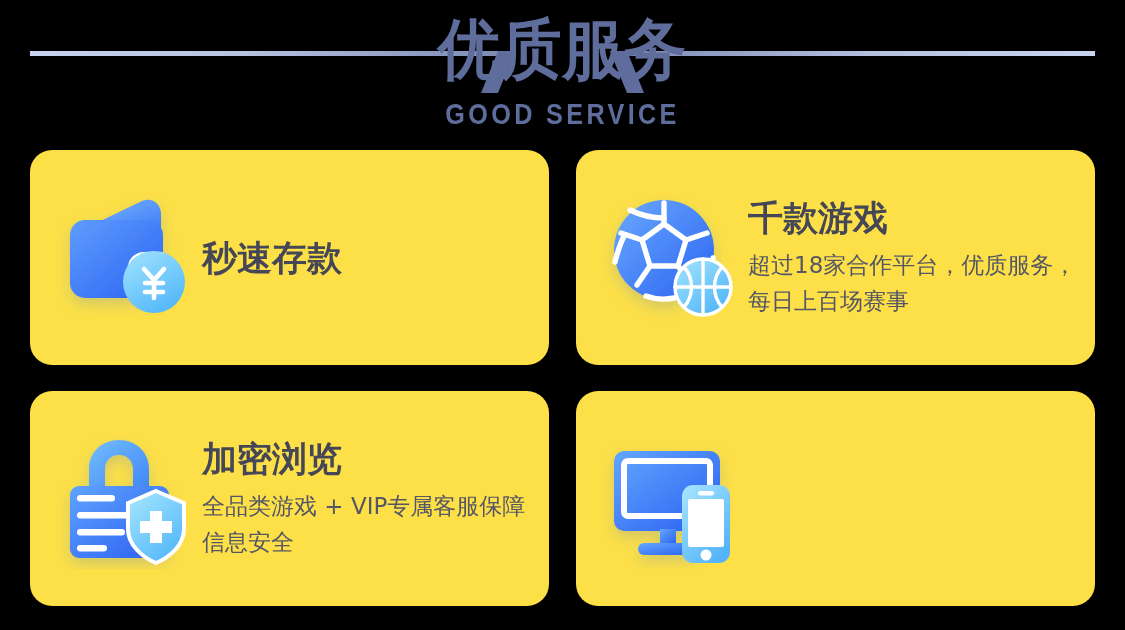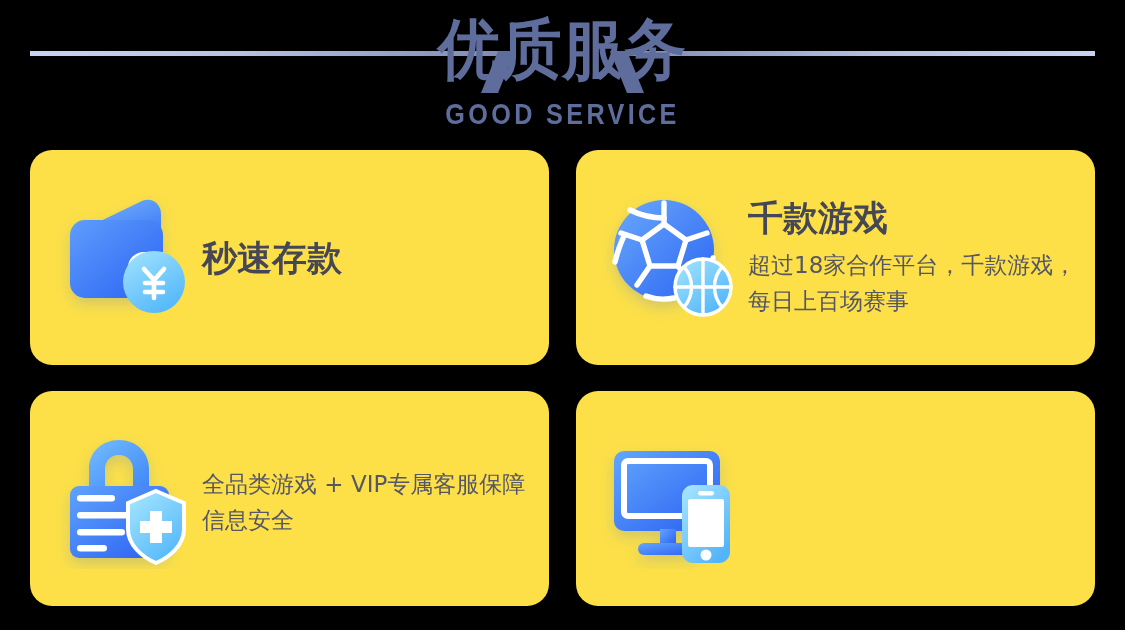--- a/index.html
+++ b/index.html
@@ -232,21 +232,21 @@
           <circle cx="101" cy="99" r="28"></circle>
           <path d="M101 71 L101 127"></path>
           <path d="M73 99 L129 99"></path>
           <path d="M82 79 C92 90 92 108 82 119"></path>
           <path d="M120 79 C110 90 110 108 120 119"></path>
         </g>
       </svg>
     </div>
     <div class="card-text">
       <div class="card-title">千款游戏</div>
-      <div class="card-desc wide">超过18家合作平台，千款游戏，每日上百场赛事</div>
+      <div class="card-desc wide">超过18家合作平台，优质服务，每日上百场赛事</div>
     </div>
   </div>
 
   <div class="card">
     <div class="card-icon">
       <svg viewBox="0 0 140 140" xmlns="http://www.w3.org/2000/svg">
         <defs>
           <linearGradient id="l1" x1="0" y1="0" x2="1" y2="1">
             <stop offset="0%" stop-color="#5fa3fd"></stop>
               <stop offset="100%" stop-color="#2a5ff2"></stop>
@@ -271,20 +271,21 @@
             <rect x="21" y="83" width="62" height="6.5" rx="3.2"></rect>
             <rect x="21" y="100" width="48" height="6.5" rx="3.2"></rect>
             <rect x="21" y="116" width="30" height="6.5" rx="3.2"></rect>
           </g>
         </g>
         <path d="M100 62 L128 74 L128 100 C128 116 114 128 100 134 C86 128 72 116 72 100 L72 74 Z" fill="url(#l3)" stroke="#ffffff" stroke-width="4"></path>
         <path d="M94 82 L106 82 L106 92 L116 92 L116 104 L106 104 L106 114 L94 114 L94 104 L84 104 L84 92 L94 92 Z" fill="#ffffff"></path>
       </svg>
     </div>
     <div class="card-text">
+      <div class="card-title">加密浏览</div>
       <div class="card-desc wide">全品类游戏 + VIP专属客服保障信息安全</div>
     </div>
   </div>
 
   <div class="card">
     <div class="card-icon">
       <svg viewBox="0 0 140 140" xmlns="http://www.w3.org/2000/svg">
         <defs>
           <linearGradient id="m1" x1="0" y1="0" x2="1" y2="1">
             <stop offset="0%" stop-color="#62a6fd"></stop>

